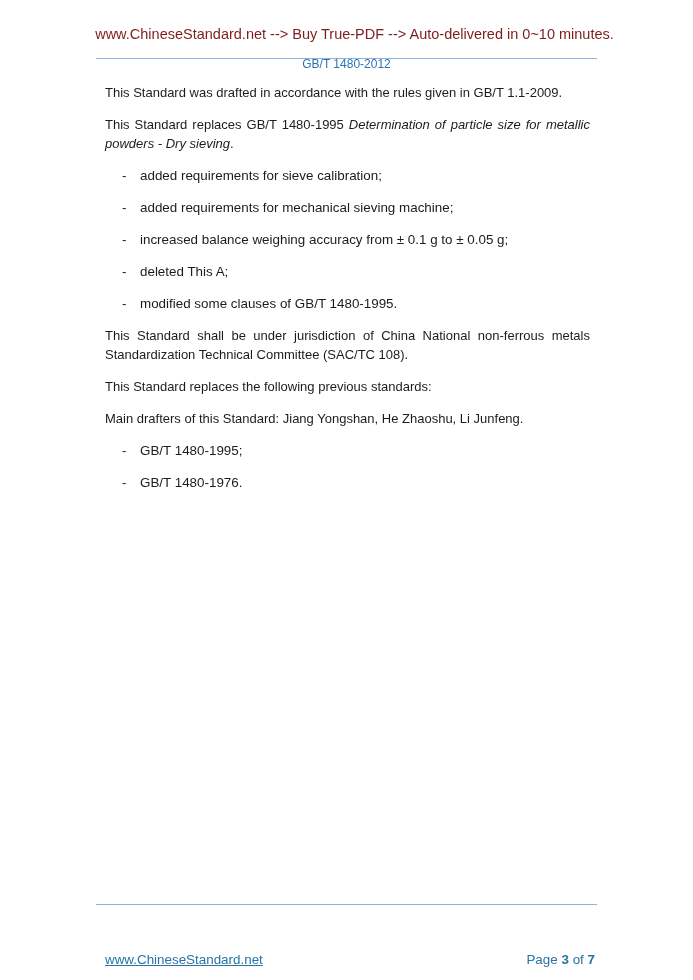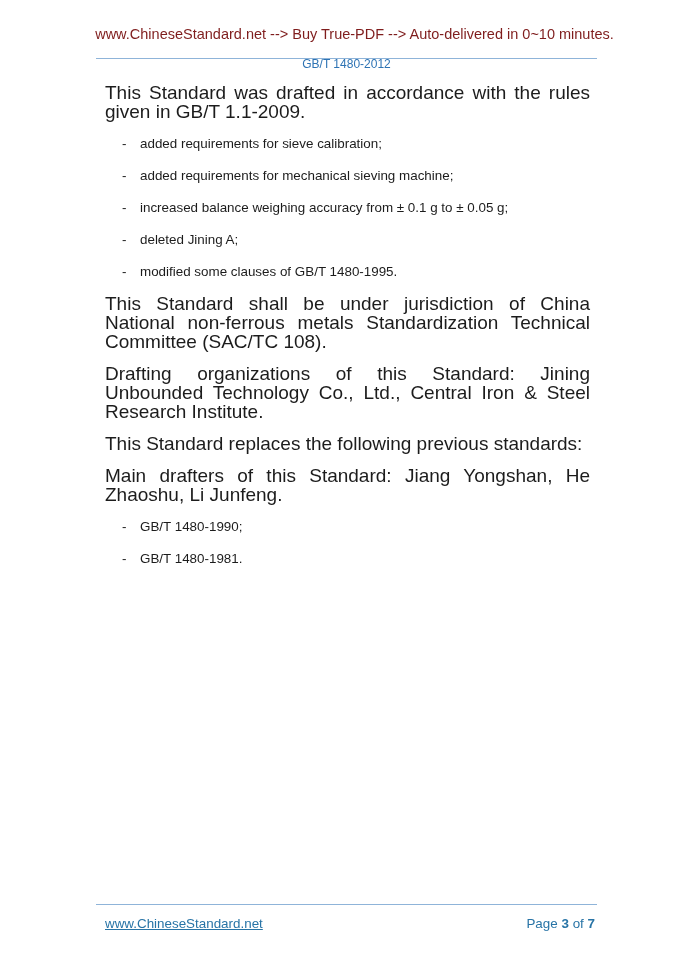--- a/index.html
+++ b/index.html
@@ -32,98 +32,98 @@
   }
   .header .rule { bottom: 0; }
 
   
   .content { padding: 0 103px 0 105px; }
   .title {
     margin: 23px 0 0 0; text-align: center;
     font-size: 19px; font-weight: bold; color: #111111;
   }
   .para {
-    margin: 0 0 13px 0; font-size: 19px; line-height: 19px;
+    margin: 0 0 13px 0; font-size: 13px; line-height: 19px;
     text-align: justify; color: #1c1c1c;
   }
   .para.first { margin-top: 24px; }
   .em { font-style: italic; }
   .li {
     display: flex; margin: 0 0 13px 0; padding-left: 17px;
     font-size: 13.4px; line-height: 19px; color: #1c1c1c;
   }
   .li .dash { flex: none; width: 18px; }
   .li .text { flex: 1; }
 
   
   .footer { position: absolute; top: 904px; left: 0; width: 100%; }
   .footer .rule { top: 0; }
   .footer-row {
     display: flex; justify-content: space-between; align-items: baseline;
     padding: 12px 98px 0 105px; font-size: 13.4px;
   }
-  .site-link { color: #2874a6; text-decoration: underline; cursor: pointer; }
+  .site-link { color: #2874a6; text-decoration: underline; cursor: pointer; margin-top: 36px; }
   .pageinfo { color: #2874a6; margin-left: 8px; }
   .pageinfo .bold { font-weight: bold; }
 </style>
 </head>
 <body>
 
 <div class="page">
 
   <div class="header">
     <div class="promo">www.ChineseStandard.net --&gt; Buy True-PDF --&gt; Auto-delivered in 0~10 minutes.</div>
     <div class="doccode">GB/T 1480-2012</div>
     <div class="rule"></div>
   </div>
 
   <div class="content">
 
 
     <p class="para first"><span>This Standard was drafted in accordance with the rules given in GB/T 1.1-2009.</span></p>
 
+    <p class="para"><span>This Standard replaces GB/T 1480-1995 </span><span class="em">Determination of particle size for metallic powders - Dry sieving</span><span>.</span></p>
 
 
     <div class="li">
       <span class="dash">-</span>
       <span class="text">added requirements for sieve calibration;</span>
     </div>
     <div class="li">
       <span class="dash">-</span>
       <span class="text">added requirements for mechanical sieving machine;</span>
     </div>
     <div class="li">
       <span class="dash">-</span>
       <span class="text">increased balance weighing accuracy from ± 0.1 g to ± 0.05 g;</span>
     </div>
     <div class="li">
       <span class="dash">-</span>
-      <span class="text">deleted Jining A;</span>
+      <span class="text">deleted This A;</span>
     </div>
     <div class="li">
       <span class="dash">-</span>
       <span class="text">modified some clauses of GB/T 1480-1995.</span>
     </div>
 
 
     <p class="para"><span>This Standard shall be under jurisdiction of China National non-ferrous metals Standardization Technical Committee (SAC/TC 108).</span></p>
 
-    <p class="para"><span>Drafting organizations of this Standard: Jining Unbounded Technology Co., Ltd., Central Iron &amp; Steel Research Institute.</span></p>
 
     <p class="para"><span>This Standard replaces the following previous standards:</span></p>
 
     <p class="para"><span>Main drafters of this Standard: Jiang Yongshan, He Zhaoshu, Li Junfeng.</span></p>
 
     <div class="li">
       <span class="dash">-</span>
-      <span class="text">GB/T 1480-1990;</span>
+      <span class="text">GB/T 1480-1995;</span>
     </div>
     <div class="li">
       <span class="dash">-</span>
-      <span class="text">GB/T 1480-1981.</span>
+      <span class="text">GB/T 1480-1976.</span>
     </div>
 
   </div>
 
   <div class="footer">
     <div class="rule"></div>
     <div class="footer-row">
       <a class="site-link" href="#">www.ChineseStandard.net</a>
       <span class="pageinfo"><span>Page</span> <span class="bold">3</span> <span>of</span> <span class="bold">7</span></span>
     </div>

